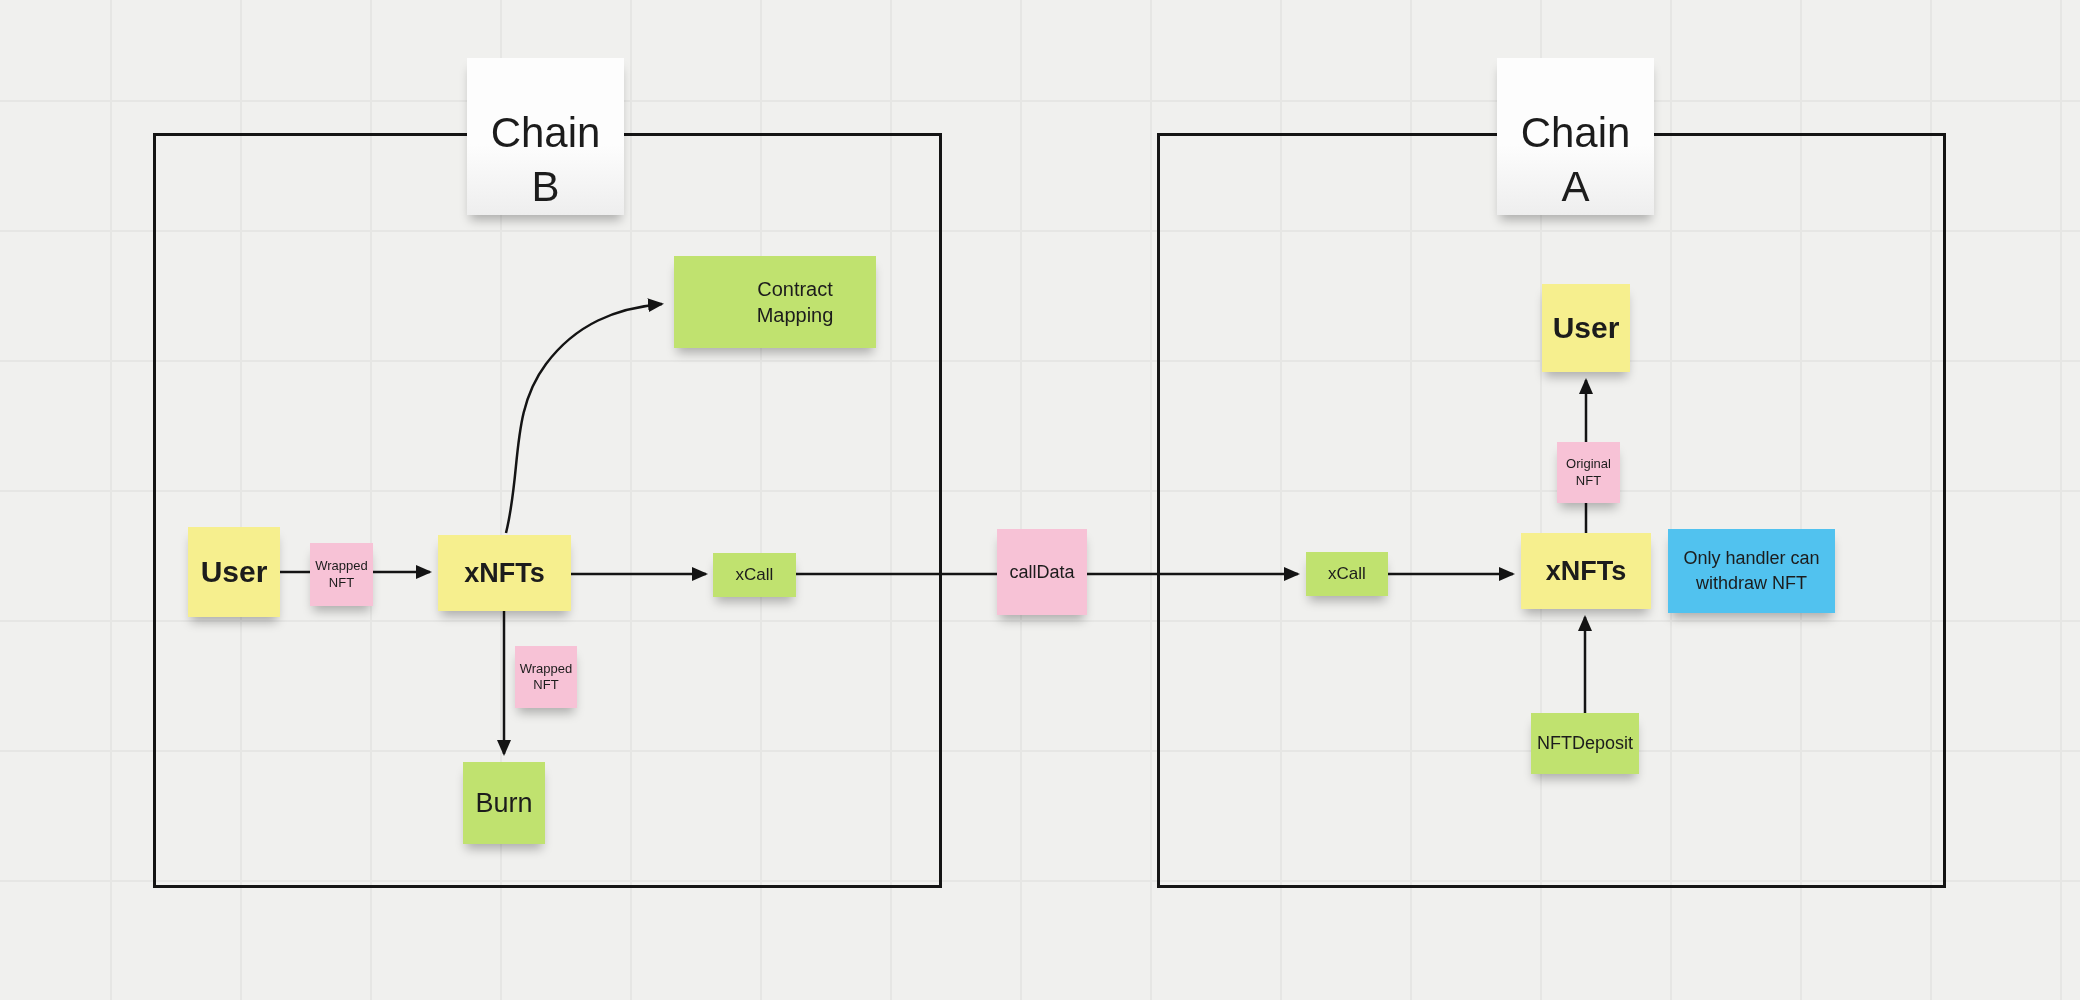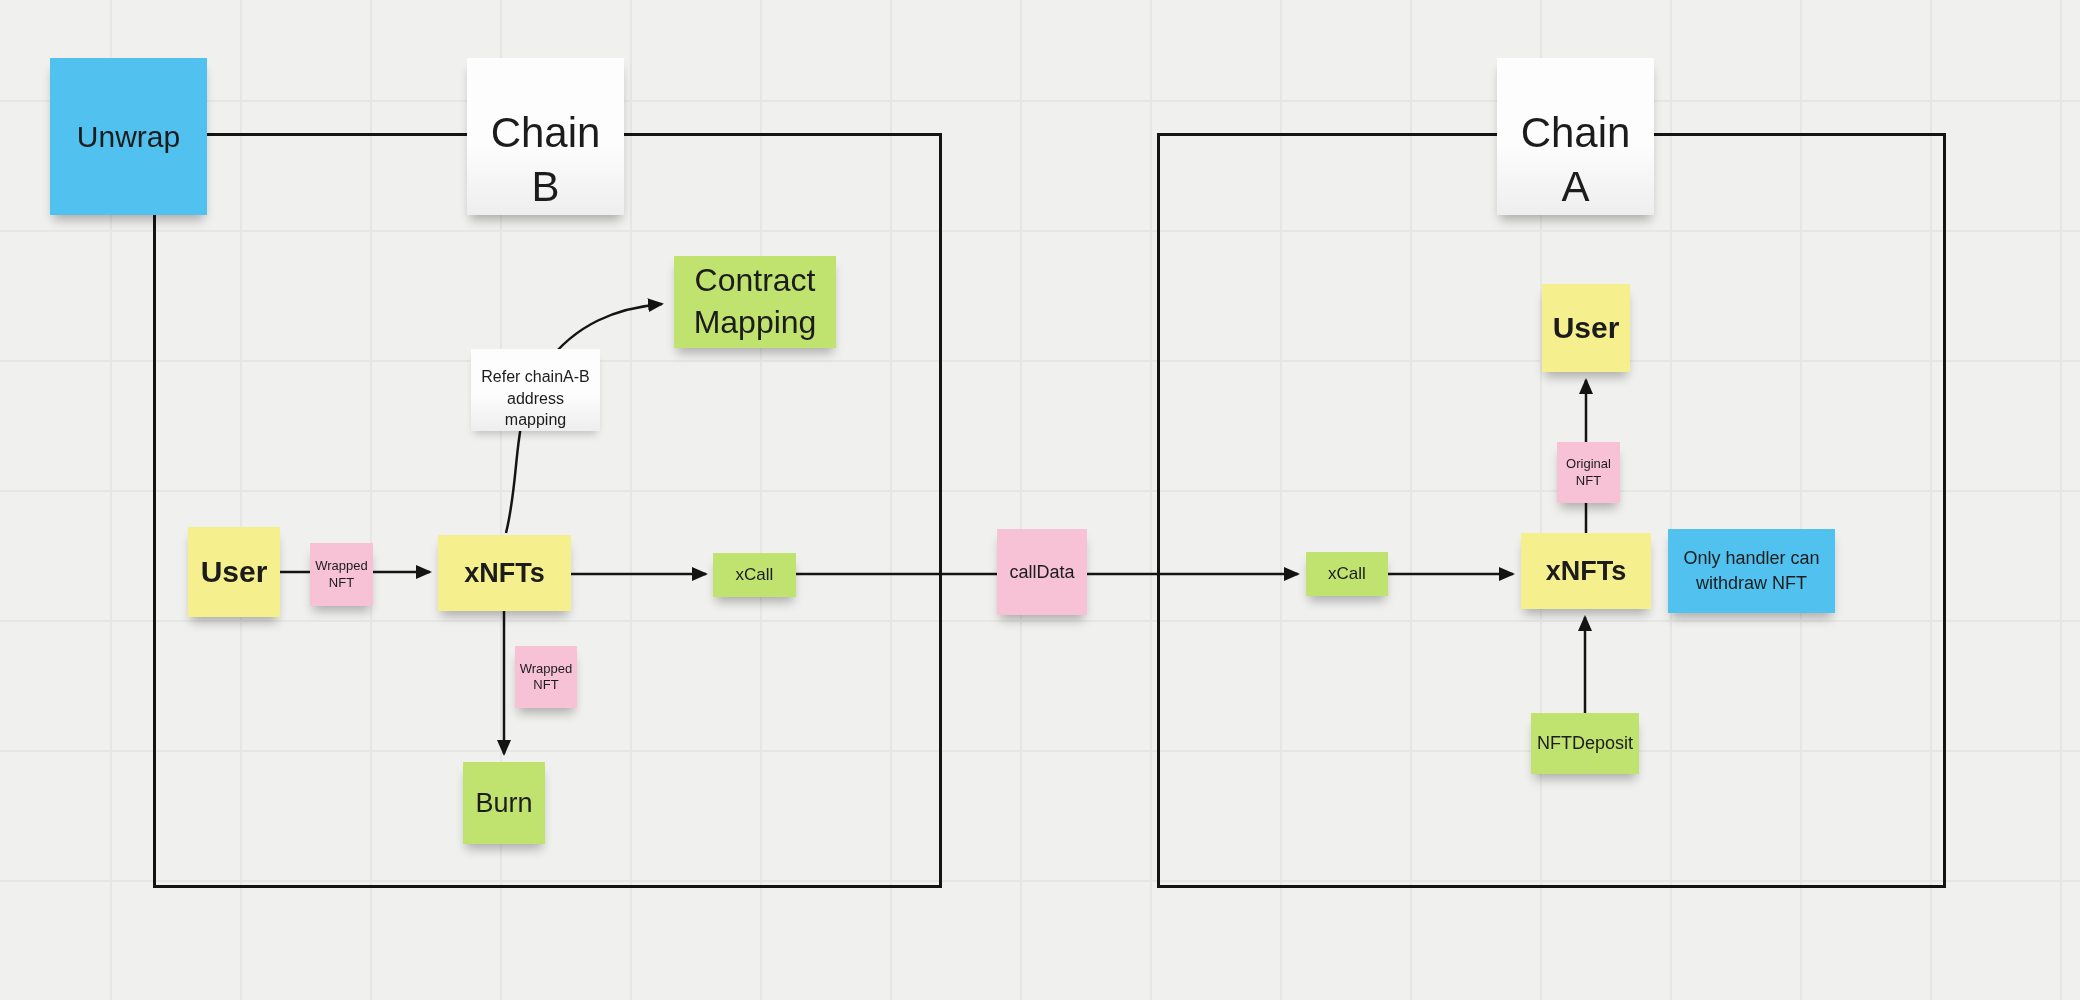--- a/index.html
+++ b/index.html
@@ -48,21 +48,21 @@
   
   .n-unwrap          { left: 50px;   top: 58px;  width: 157px; height: 157px; font-size: 30px; }
   .f-chain-b         { left: 153px;  top: 133px; width: 783px; height: 749px; }
   .f-chain-a         { left: 1157px; top: 133px; width: 783px; height: 749px; }
   .n-chain-b-title   { left: 467px;  top: 58px;  width: 157px; height: 157px; font-size: 42px; line-height: 1.3; z-index: 4; }
   .n-chain-a-title   { left: 1497px; top: 58px;  width: 157px; height: 157px; font-size: 42px; line-height: 1.3; z-index: 4; }
   .n-user-b          { left: 188px;  top: 527px; width: 92px;  height: 90px;  font-size: 30px; }
   .n-wrapped-1       { left: 310px;  top: 543px; width: 63px;  height: 63px;  font-size: 13px; line-height: 1.25; }
   .n-xnfts-b         { left: 438px;  top: 535px; width: 133px; height: 76px;  font-size: 27px; }
   .n-refer           { left: 471px;  top: 349px; width: 129px; height: 82px;  font-size: 16px; line-height: 1.35; box-shadow: 0 6px 8px -3px rgba(0,0,0,0.2); }
-  .n-contract-map    { left: 674px;  top: 256px; width: 162px; height: 92px;  font-size: 32px; line-height: 1.3; }
+  .n-contract-map    { left: 674px;  top: 256px; width: 162px; height: 92px;  font-size: 20px; line-height: 1.3; padding-left: 40px; }
   .n-xcall-b         { left: 713px;  top: 553px; width: 83px;  height: 44px;  font-size: 17px; }
   .n-wrapped-2       { left: 515px;  top: 646px; width: 62px;  height: 62px;  font-size: 13px; line-height: 1.25; }
   .n-burn            { left: 463px;  top: 762px; width: 82px;  height: 82px;  font-size: 27px; }
   .n-calldata        { left: 997px;  top: 529px; width: 90px;  height: 86px;  font-size: 18px; }
   .n-xcall-a         { left: 1306px; top: 552px; width: 82px;  height: 44px;  font-size: 17px; }
   .n-xnfts-a         { left: 1521px; top: 533px; width: 130px; height: 76px;  font-size: 27px; }
   .n-only-handler    { left: 1668px; top: 529px; width: 167px; height: 84px;  font-size: 18px; line-height: 1.4; }
   .n-original-nft    { left: 1557px; top: 442px; width: 63px;  height: 61px;  font-size: 13px; line-height: 1.25; }
   .n-user-a          { left: 1542px; top: 284px; width: 88px;  height: 88px;  font-size: 30px; }
   .n-nft-deposit     { left: 1531px; top: 713px; width: 108px; height: 61px;  font-size: 18px; }
@@ -86,23 +86,20 @@
       <path d="M 571 574 H 706" marker-end="url(#arrow)"></path>
       <path d="M 796 574 H 1298" marker-end="url(#arrow)"></path>
       <path d="M 1388 574 H 1513" marker-end="url(#arrow)"></path>
       <path d="M 504 610 V 754" marker-end="url(#arrow)"></path>
       <path d="M 1585 713 V 617" marker-end="url(#arrow)"></path>
       <path d="M 1586 533 V 380" marker-end="url(#arrow)"></path>
       <path d="M 506 533 C 522 468, 510 412, 546 364 C 576 324, 616 308, 662 304" marker-end="url(#arrow)"></path>
     </g>
   </svg>
 
-  <div class="note note-blue n-unwrap">
-    <span class="lbl">Unwrap</span>
-  </div>
 
   <div class="note note-white n-chain-b-title">
     <span class="lbl">Chain
 B</span>
   </div>
 
   <div class="note note-white n-chain-a-title">
     <span class="lbl">Chain
 A</span>
   </div>
@@ -113,25 +110,20 @@
 
   <div class="note note-pink n-wrapped-1">
     <span class="lbl">Wrapped
 NFT</span>
   </div>
 
   <div class="note note-yellow n-xnfts-b">
     <span class="lbl">xNFTs</span>
   </div>
 
-  <div class="note note-white n-refer">
-    <span class="lbl">Refer chainA-B
-address
-mapping</span>
-  </div>
 
   <div class="note note-green n-contract-map">
     <span class="lbl">Contract
 Mapping</span>
   </div>
 
   <div class="note note-green n-xcall-b">
     <span class="lbl">xCall</span>
   </div>
 

